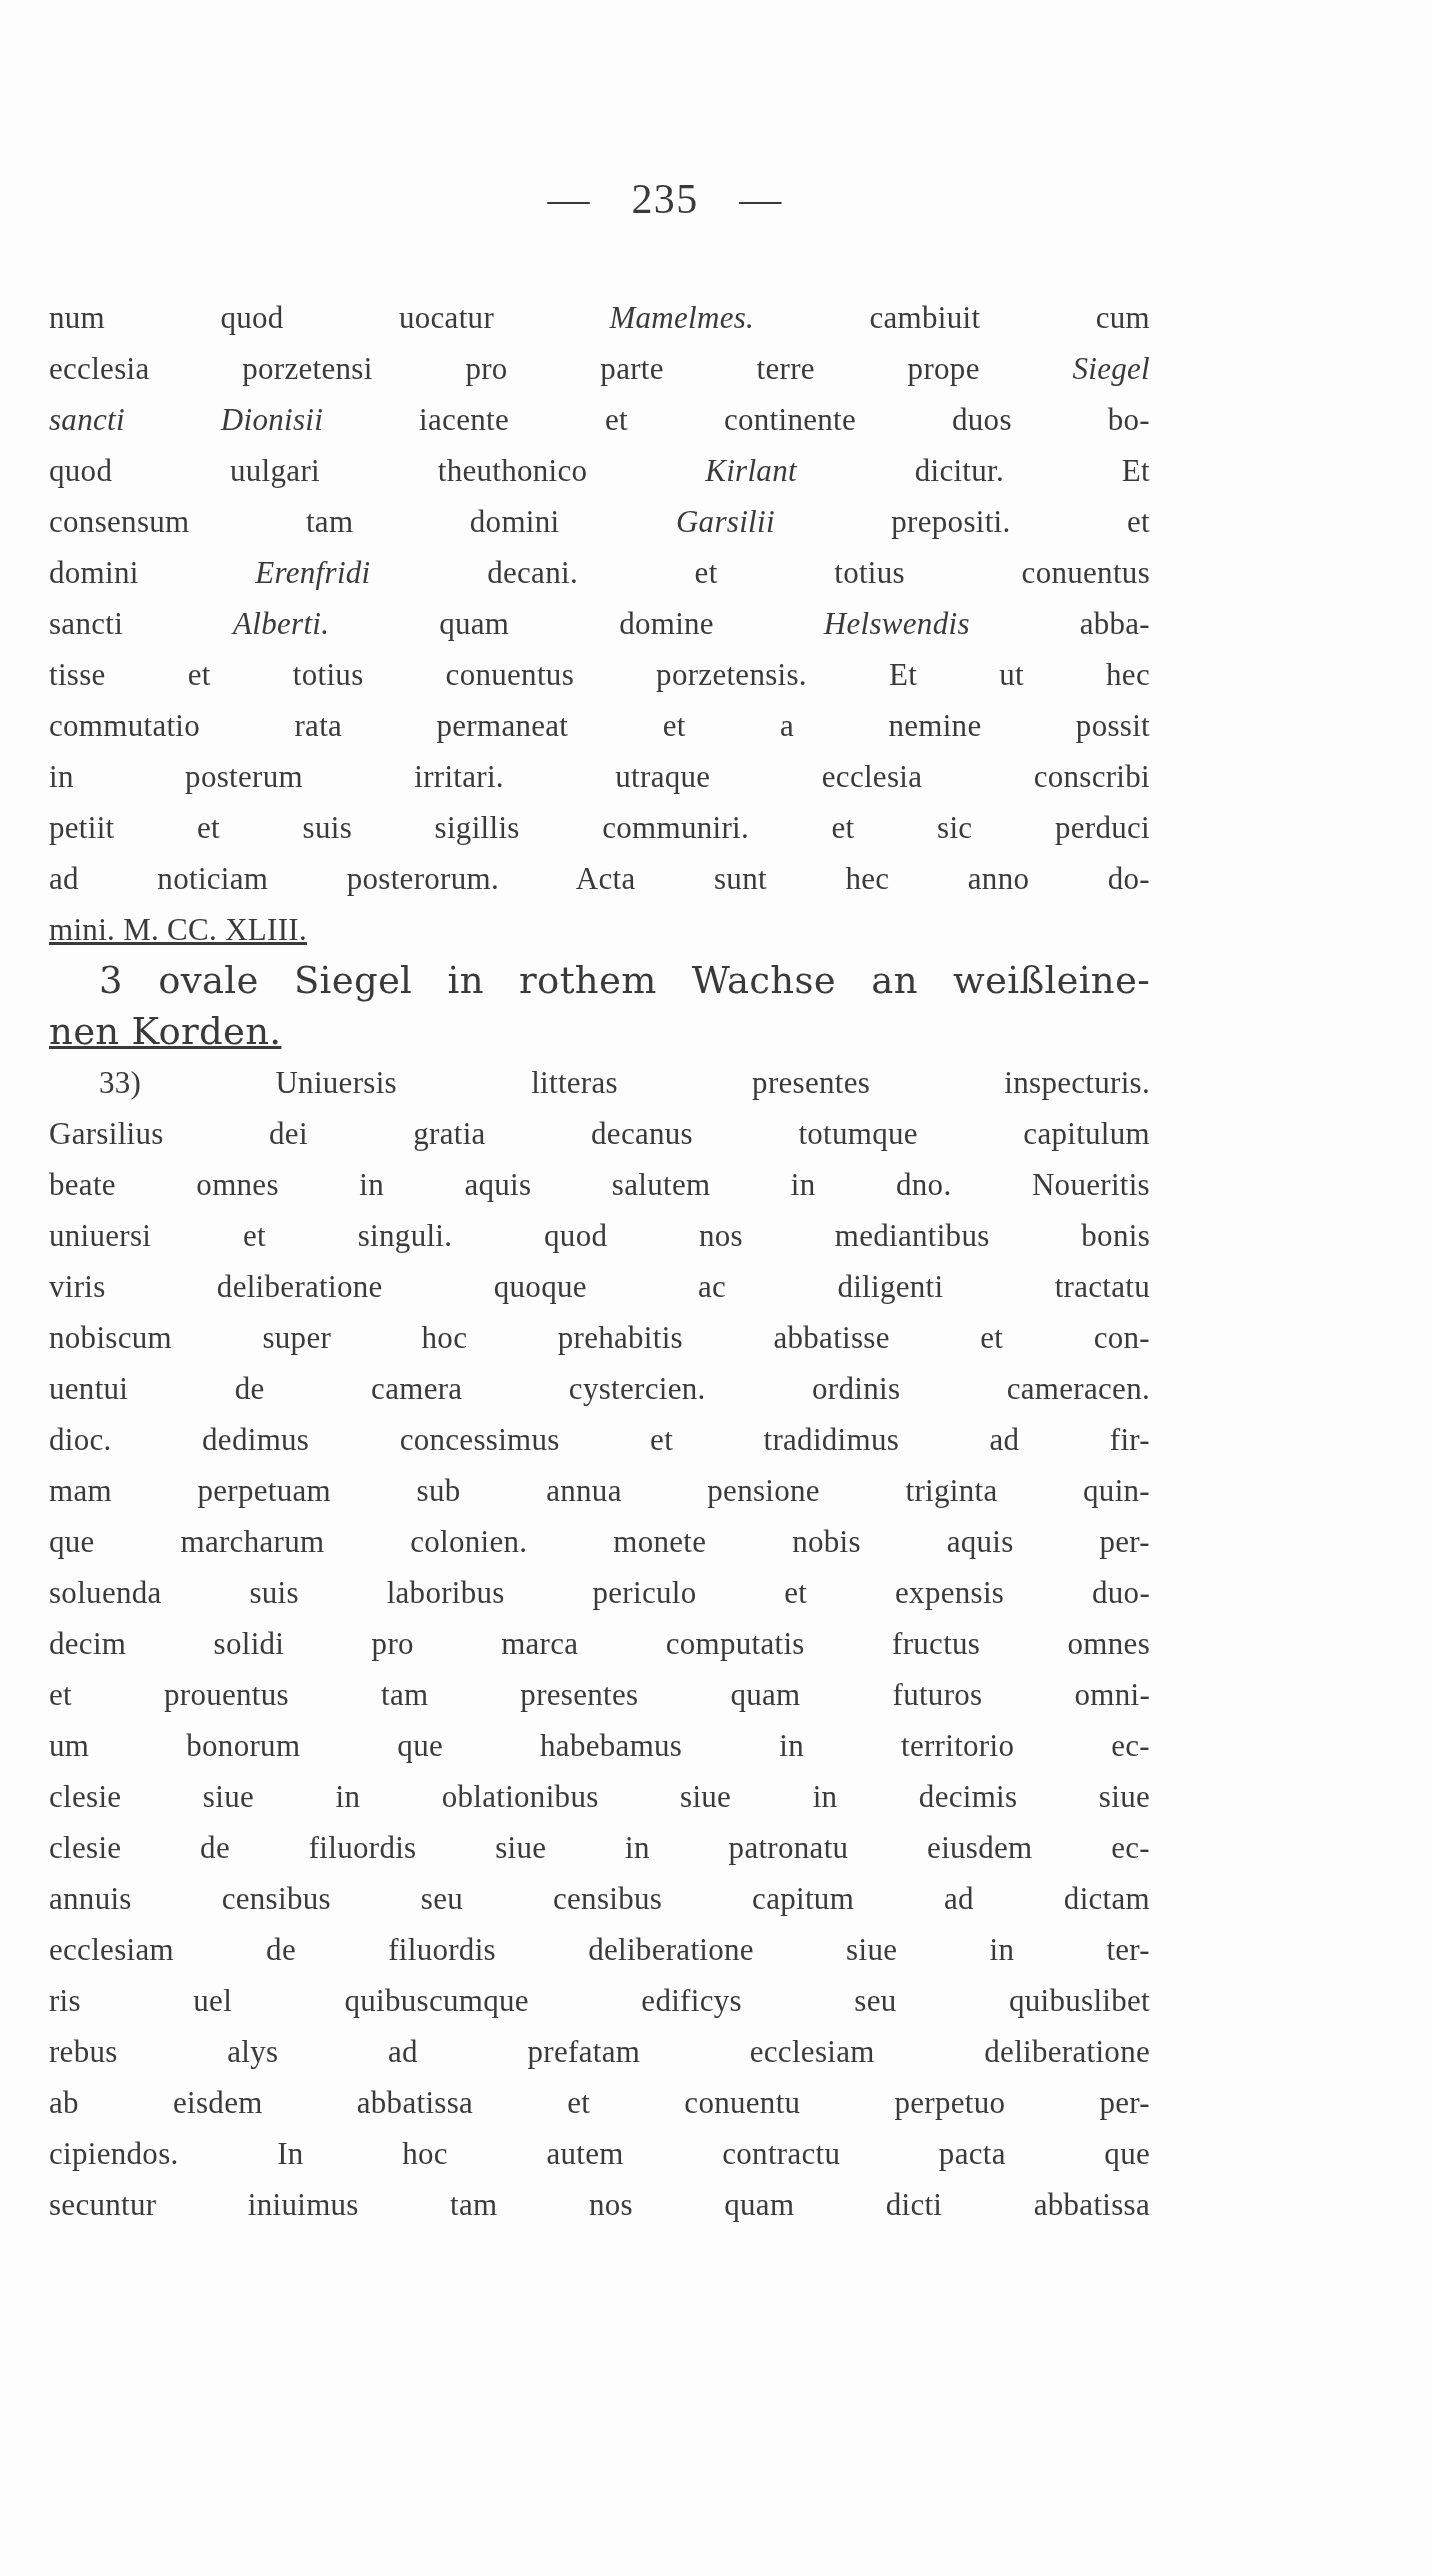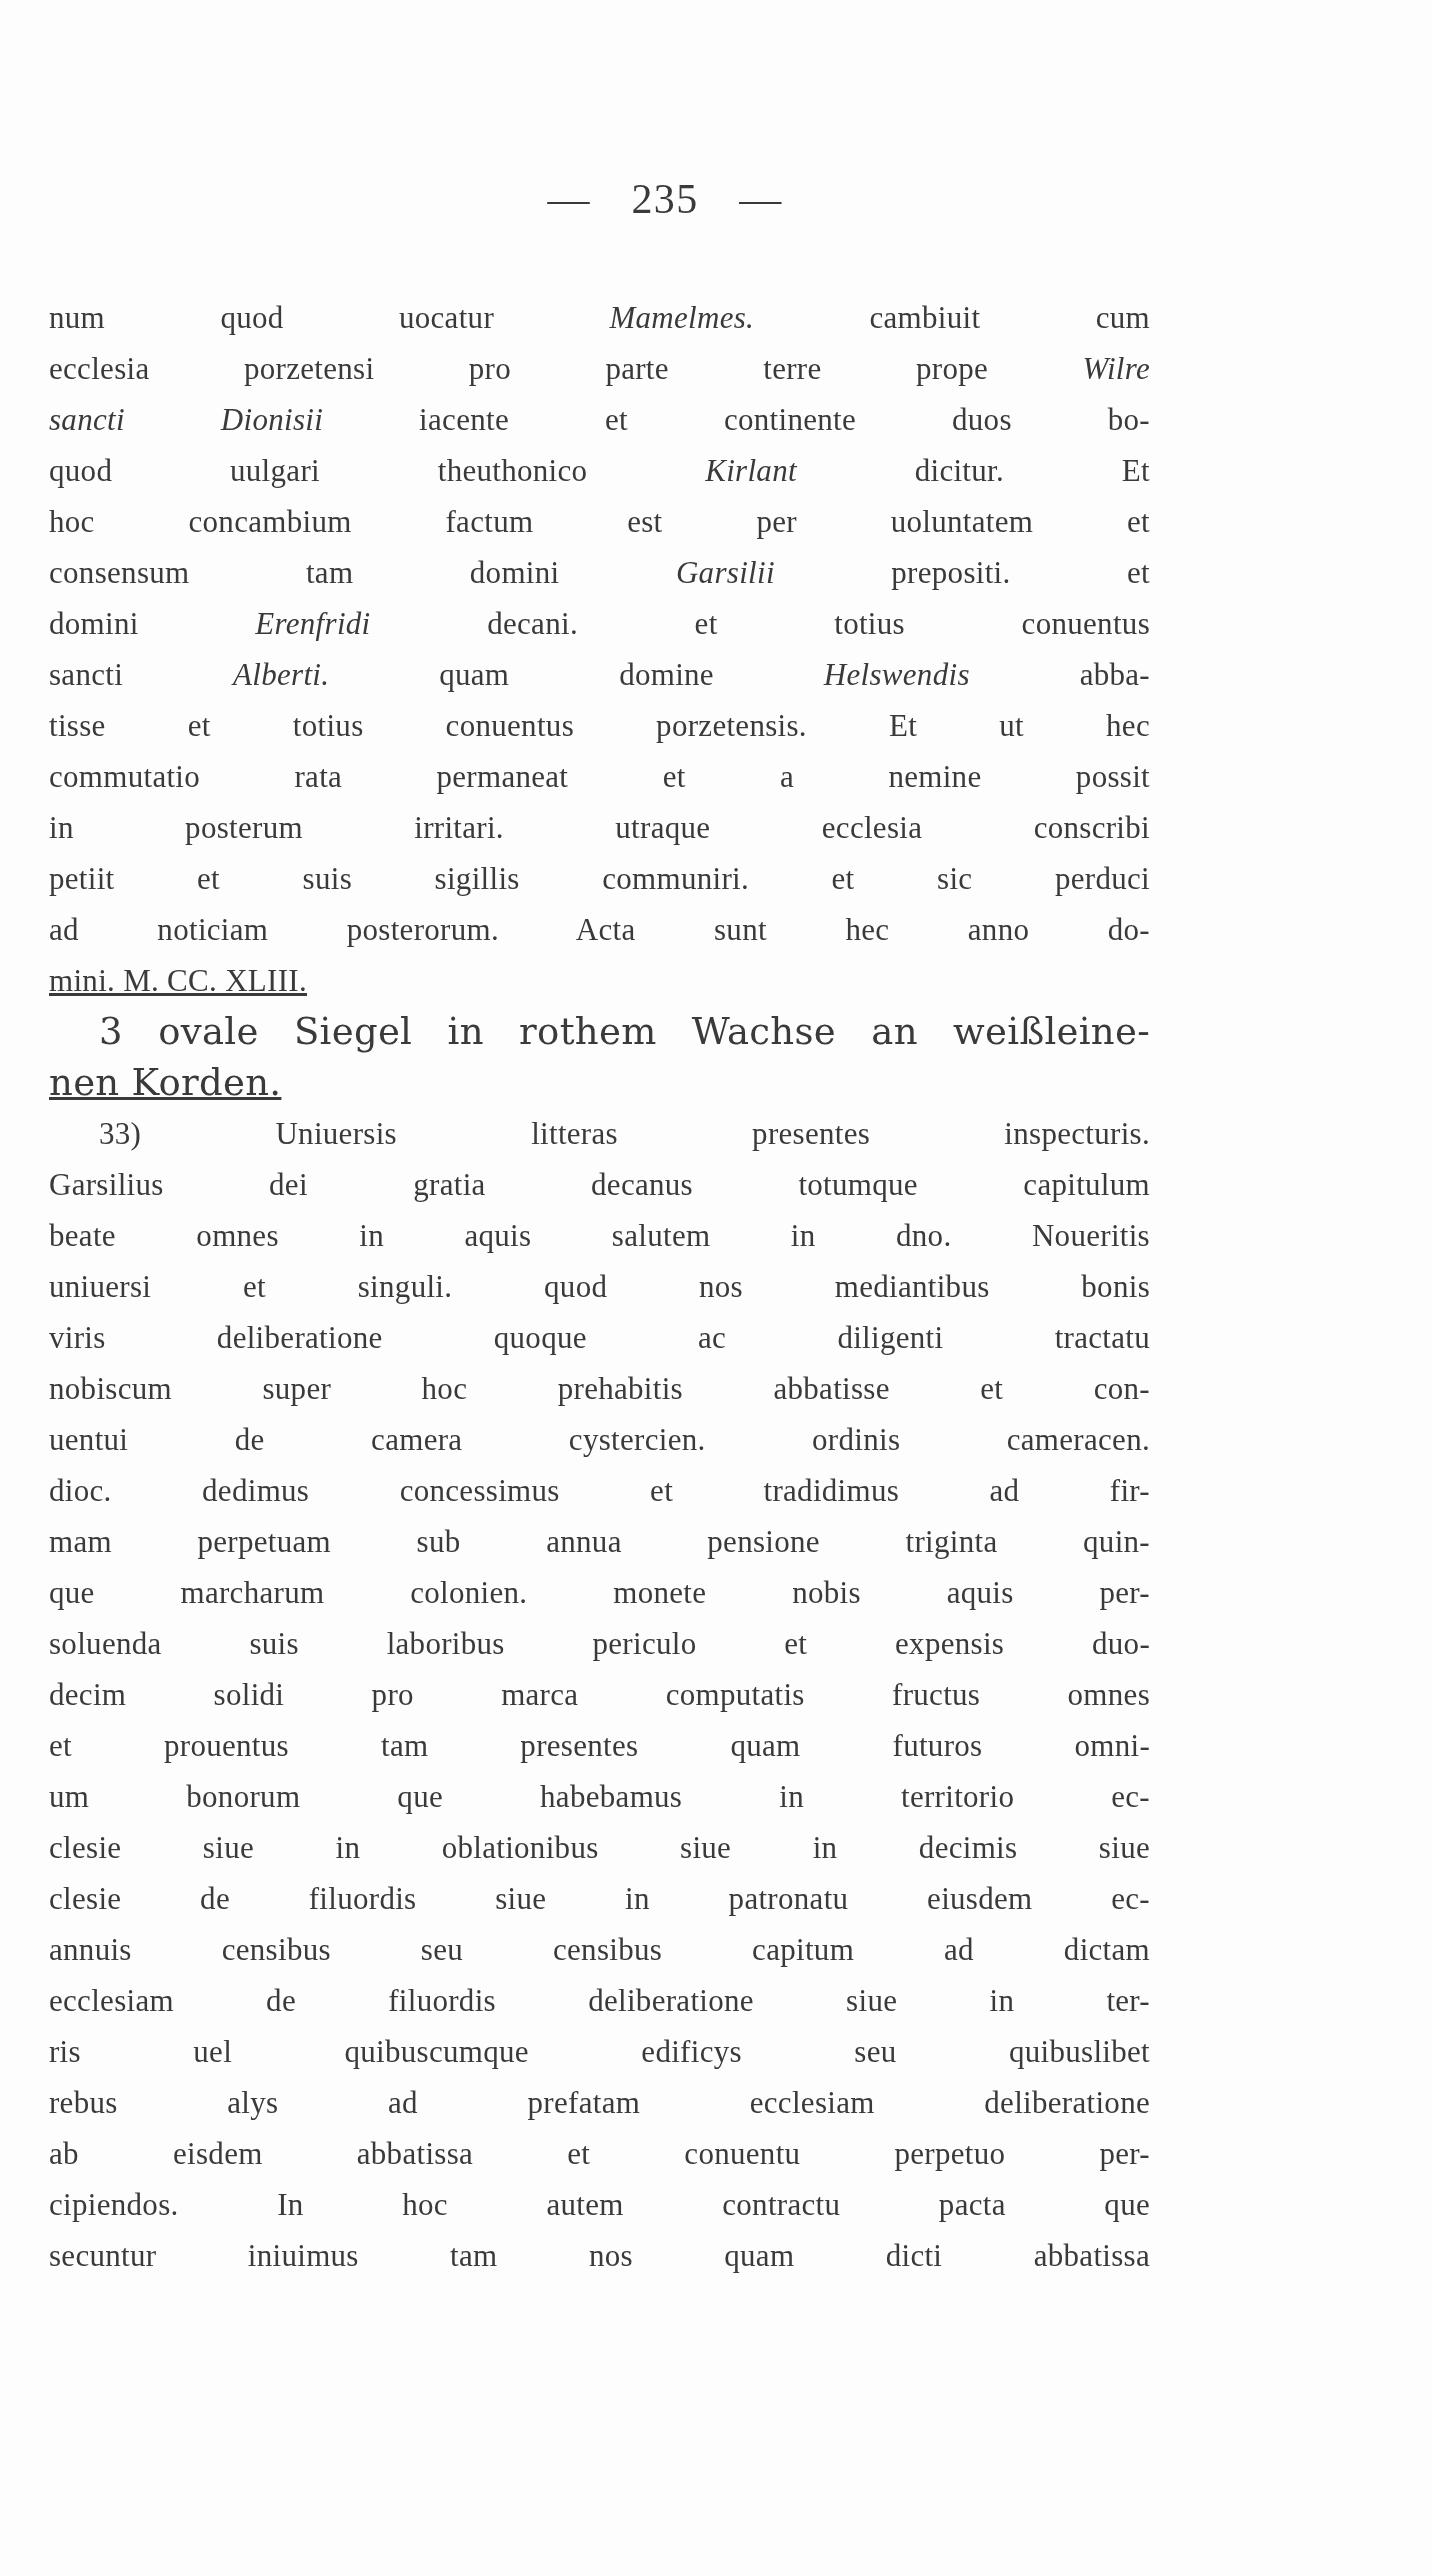--- a/index.html
+++ b/index.html
@@ -49,24 +49,23 @@
 <body>
 
 <div class="page-header">
   <span class="dash">—</span>
   <span>235</span>
   <span class="dash">—</span>
 </div>
 
 <div class="text-block" id="text-block">
     <div class="line"><span>num quod uocatur </span><em>Mamelmes.</em><span> cambiuit cum</span></div>
-    <div class="line"><span>ecclesia porzetensi pro parte terre prope </span><em>Wilre</em></div>
+    <div class="line"><span>ecclesia porzetensi pro parte terre prope </span><em>Siegel</em></div>
     <div class="line"><em>sancti Dionisii</em><span> iacente et continente duos bo-</span></div>
     <div class="line"><span>quod uulgari theuthonico </span><em>Kirlant</em><span> dicitur. Et</span></div>
-    <div class="line"><span>hoc concambium factum est per uoluntatem et</span></div>
     <div class="line"><span>consensum tam domini </span><em>Garsilii</em><span> prepositi. et</span></div>
     <div class="line"><span>domini </span><em>Erenfridi</em><span> decani. et totius conuentus</span></div>
     <div class="line"><span>sancti </span><em>Alberti.</em><span> quam domine </span><em>Helswendis</em><span> abba-</span></div>
     <div class="line"><span>tisse et totius conuentus porzetensis. Et ut hec</span></div>
     <div class="line"><span>commutatio rata permaneat et a nemine possit</span></div>
     <div class="line"><span>in posterum irritari. utraque ecclesia conscribi</span></div>
     <div class="line"><span>petiit et suis sigillis communiri. et sic perduci</span></div>
     <div class="line"><span>ad noticiam posterorum. Acta sunt hec anno do-</span></div>
     <div class="line last"><span>mini. M. CC. XLIII.</span></div>
     <div class="line indent fraktur"><span>3 ovale Siegel in rothem Wachse an weißleine-</span></div>

